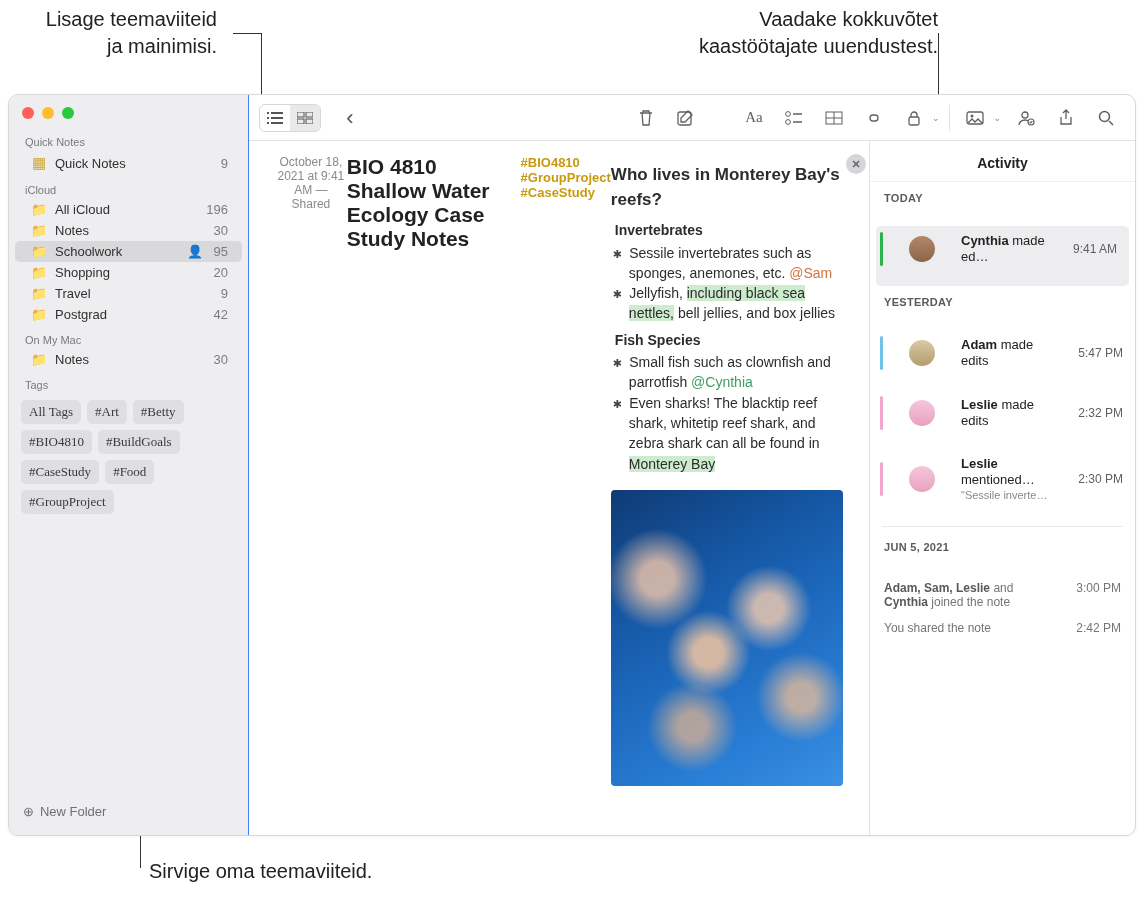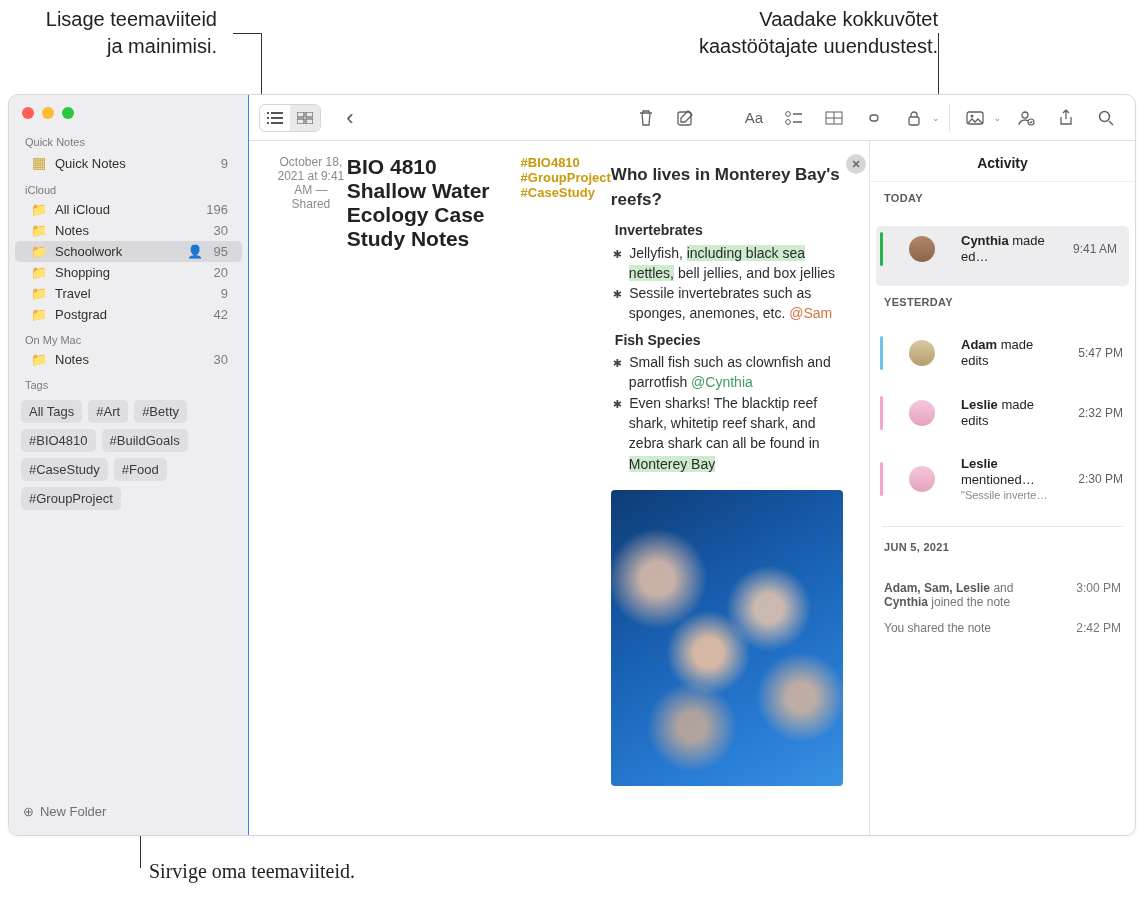--- a/index.html
+++ b/index.html
@@ -71,21 +71,21 @@
     border-radius: 5px;
     margin: 0 6px;
   }
   .sidebar-item.selected { background: #d9d9db; }
   .sidebar-item .icon { width: 16px; display: inline-flex; justify-content:center; }
   .sidebar-item .label { flex: 1; }
   .sidebar-item .count { color: #7c7c80; font-size: 13px; }
   .sidebar-item .shared-icon { color:#7c7c80; font-size:13px; margin-right:2px;}
   .folder-icon { color: #c9a633; }
   .qn-icon { color: #c9a633; font-size:15px; }
-  .tags-area { padding: 6px 12px; display: flex; flex-wrap: wrap; gap: 6px; }
+  .tags-area { padding: 6px 12px; display: flex; flex-wrap: wrap; gap: 6px; font-family: Liberation Serif, serif; }
   .tag-pill {
     background: #dfdfe1;
     border-radius: 5px;
     padding: 4px 8px;
     font-size: 13px;
     color: #3a3a3c;
   }
   .new-folder {
     margin-top: auto;
     padding: 10px 14px;
@@ -200,21 +200,21 @@
   .act-text { flex:1; min-width:0; font-size:13px; line-height:1.25;}
   .act-text .who { font-weight:700; }
   .act-sub { font-size:11px; color:#8a8a8e; white-space:nowrap; overflow:hidden; text-overflow:ellipsis;}
   .act-time { font-size:12px; color:#5f5f62; }
   .act-divider { height:1px;background:#e9e9eb;margin:4px 12px;}
   .act-plain {
     display:flex; justify-content:space-between; padding:6px 14px; font-size:12px; color:#757579;
   }
   .act-plain .who { font-weight:700; color:#59595c;}
   
-  .callout.bottom { text-align:right;font-family:Liberation Serif, serif; }
+  .callout.bottom { text-align:right; }
 </style>
 </head>
 <body>
 
 <div class="callout right" style="left:17px;top:6px;width:200px;">
   <span>Lisage teemaviiteid</span><br>
   <span>ja mainimisi.</span>
 </div>
 <div class="callout-line" style="left:261px;top:70px;width:1px;height:206px;"></div>
 <div class="callout-line" style="left:233px;top:33px;width:28px;height:1px;"></div>
@@ -331,21 +331,21 @@
         <svg width="16" height="18">
             <path d="M2 4h12M5 4V2h6v2M4 4l1 12h6l1-12" fill="none" stroke="#606063" stroke-width="1.3"></path>
           </svg>
       </div>
       <div class="tb-icon">
         <svg width="18" height="18">
             <rect x="1" y="3" width="13" height="13" rx="2" fill="none" stroke="#606063" stroke-width="1.3"></rect>
             <path d="M11 2l4 4-7 7H4v-4z" fill="none" stroke="#606063" stroke-width="1.3"></path>
           </svg>
       </div>
-      <div class="tb-icon" style="font-family:Liberation Sans, sans-serif;margin-left:32px;">Aa</div>
+      <div class="tb-icon" style="font-family:Liberation Serif, serif;margin-left:32px;">Aa</div>
       <div class="tb-icon">
         <svg width="18" height="14">
             <circle cx="3" cy="3" r="2.4" fill="none" stroke="#606063"></circle>
             <circle cx="3" cy="11" r="2.4" fill="none" stroke="#606063"></circle>
             <path d="M8 3h9M8 11h9" stroke="#606063" stroke-width="1.5"></path>
           </svg>
       </div>
       <div class="tb-icon">
         <svg width="18" height="14">
             <rect x="1" y="1" width="16" height="12" fill="none" stroke="#606063"></rect>
@@ -396,22 +396,22 @@
 
     <div class="main-body">
       <div class="note-pane">
         <div class="note-meta">October 18, 2021 at 9:41 AM — Shared</div>
         <div class="note-title">BIO 4810 Shallow Water Ecology Case Study Notes</div>
         <div class="note-tags">#BIO4810 #GroupProject #CaseStudy</div>
         <div class="note-body">
           <div class="heading2">Who lives in Monterey Bay's reefs?</div>
           <div class="heading3">Invertebrates</div>
           <ul class="star-list">
+            <li><span>Sessile invertebrates such as sponges, anemones, etc. </span><span class="mention-s">@Sam</span></li>
             <li><span>Jellyfish, </span><span class="hl-green">including black sea nettles,</span><span> bell jellies, and box jellies</span></li>
-            <li><span>Sessile invertebrates such as sponges, anemones, etc. </span><span class="mention-s">@Sam</span></li>
           </ul>
           <div class="heading3">Fish Species</div>
           <ul class="star-list">
             <li><span>Small fish such as clownfish and parrotfish </span><span class="mention-c">@Cynthia</span></li>
             <li><span>Even sharks! The blacktip reef shark, whitetip reef shark, and zebra shark can all be found in </span><span class="hl-green">Monterey Bay</span></li>
           </ul>
           <div class="note-image"></div>
         </div>
       </div>
 

